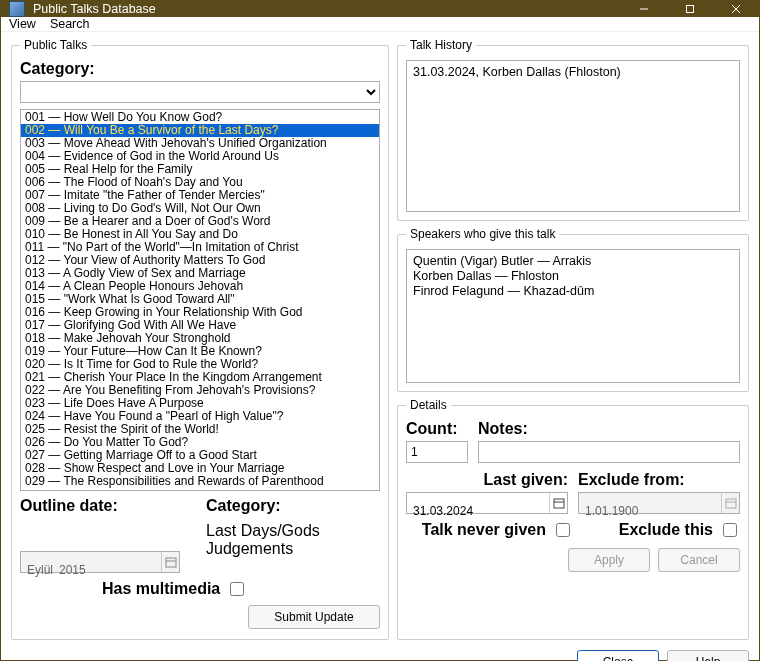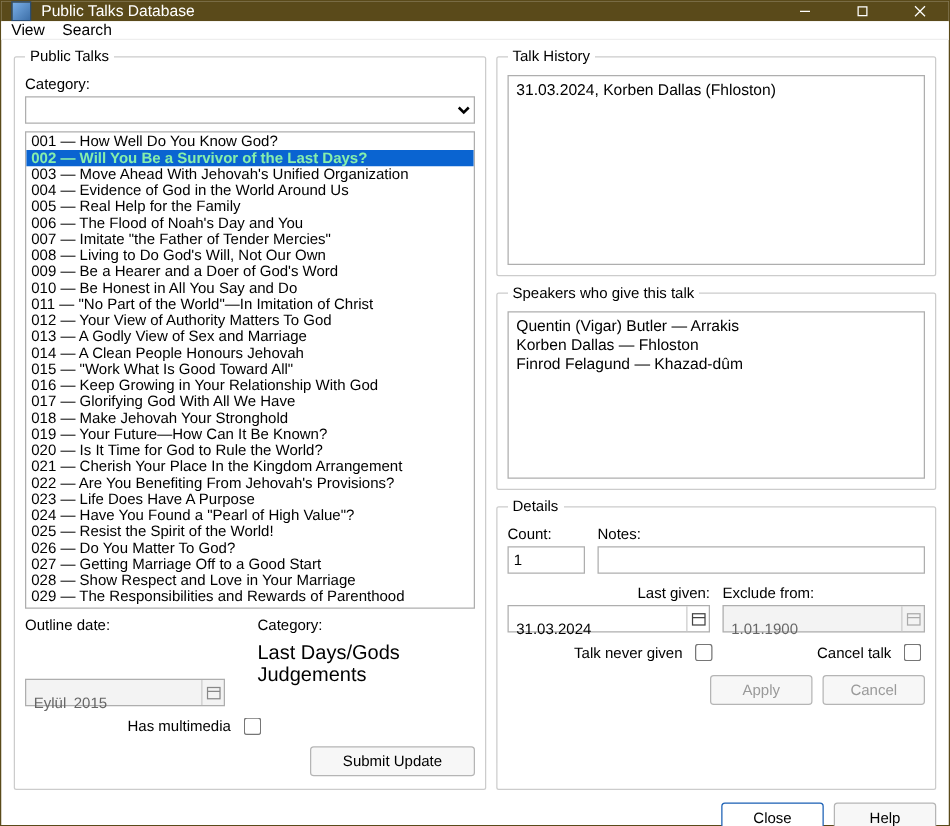--- a/index.html
+++ b/index.html
@@ -11,25 +11,25 @@
   .titlebar .win-btns { display: flex; height: 100%; }
   .titlebar .win-btn { width: 46px; display: flex; align-items: center; justify-content: center; color: #fff; }
   .titlebar svg { stroke: #fff; stroke-width: 1; fill: none; }
   .menubar { height: 24px; display: flex; align-items: center; padding-left: 8px; gap: 14px; background: #fff; border-bottom: 1px solid #eee; }
   .menubar span { font-size: 12.5px; }
   .content { flex: 1; display: flex; padding: 6px 10px 8px 10px; gap: 8px; }
   .col-left { width: 378px; display: flex; flex-direction: column; gap: 4px; }
   .col-right { flex: 1; display: flex; flex-direction: column; gap: 6px; }
   fieldset { border: 1px solid #ccc; border-radius: 2px; padding: 8px 8px 8px 8px; margin: 0; }
   legend { font-size: 12px; padding: 0 4px; }
-  label.lab { font-size: 12px; }
+  label.lab { font-size: 16px; font-weight: bold; }
   select.combo, input.text { height: 22px; border: 1px solid #aeaeae; background: #fff; font-size: 12px; padding: 0 4px; }
   .talks-list { margin-top: 6px; height: 382px; border: 1px solid #aeaeae; background: #fff; overflow-y: scroll; font-size: 12px; line-height: 13px; padding-top:1px; }
   .talks-list div { padding: 0 4px; white-space: nowrap; overflow: hidden; cursor: default; }
-  .talks-list .selected { background: #0a64d1; color: #86efac; font-weight: bold; }
+  .talks-list .selected { background: #0a64d1; color: #fde047; }
   .outline-row { display: flex; gap: 18px; }
   .outline-col { display: flex; flex-direction: column; gap: 3px; }
   .datebox { display: inline-flex; align-items: center; border: 1px solid #aeaeae; background: #f3f3f3; height: 22px; }
   .datebox.enabled { background: #fff; }
   .datebox span { padding: 0 6px; color: #666; font-size: 12px; margin-top: 16px; }
   .datebox.enabled span { color: #000; }
   .datebox .dd { width: 18px; height: 100%; display:flex; align-items:center; justify-content:center; border-left: 1px solid #ccc; }
   .checkrow { display: flex; align-items: center; gap: 6px; justify-content: flex-end; }
   input[type=checkbox] { width: 14px; height: 14px; }
   .readonly-box { border: 1px solid #aeaeae; background: #fff; padding: 4px 6px; font-size: 12.5px; overflow: auto; }
@@ -209,21 +209,21 @@
             </div>
           </div>
         </div>
 
         <div style="display:flex; margin-top:6px;">
           <div class="checkrow" style="flex:1;">
             <label class="lab">Talk never given</label>
             <input type="checkbox" style="">
           </div>
           <div class="checkrow" style="flex:1;">
-            <label class="lab">Cancel talk</label>
+            <label class="lab">Exclude this</label>
             <input type="checkbox" style="">
           </div>
         </div>
 
         <div style="display:flex; justify-content:flex-end; gap:8px; margin-top:8px;">
           <div class="btn disabled" style="width:82px;">Apply</div>
           <div class="btn disabled" style="width:82px;">Cancel</div>
         </div>
       </fieldset>
 

